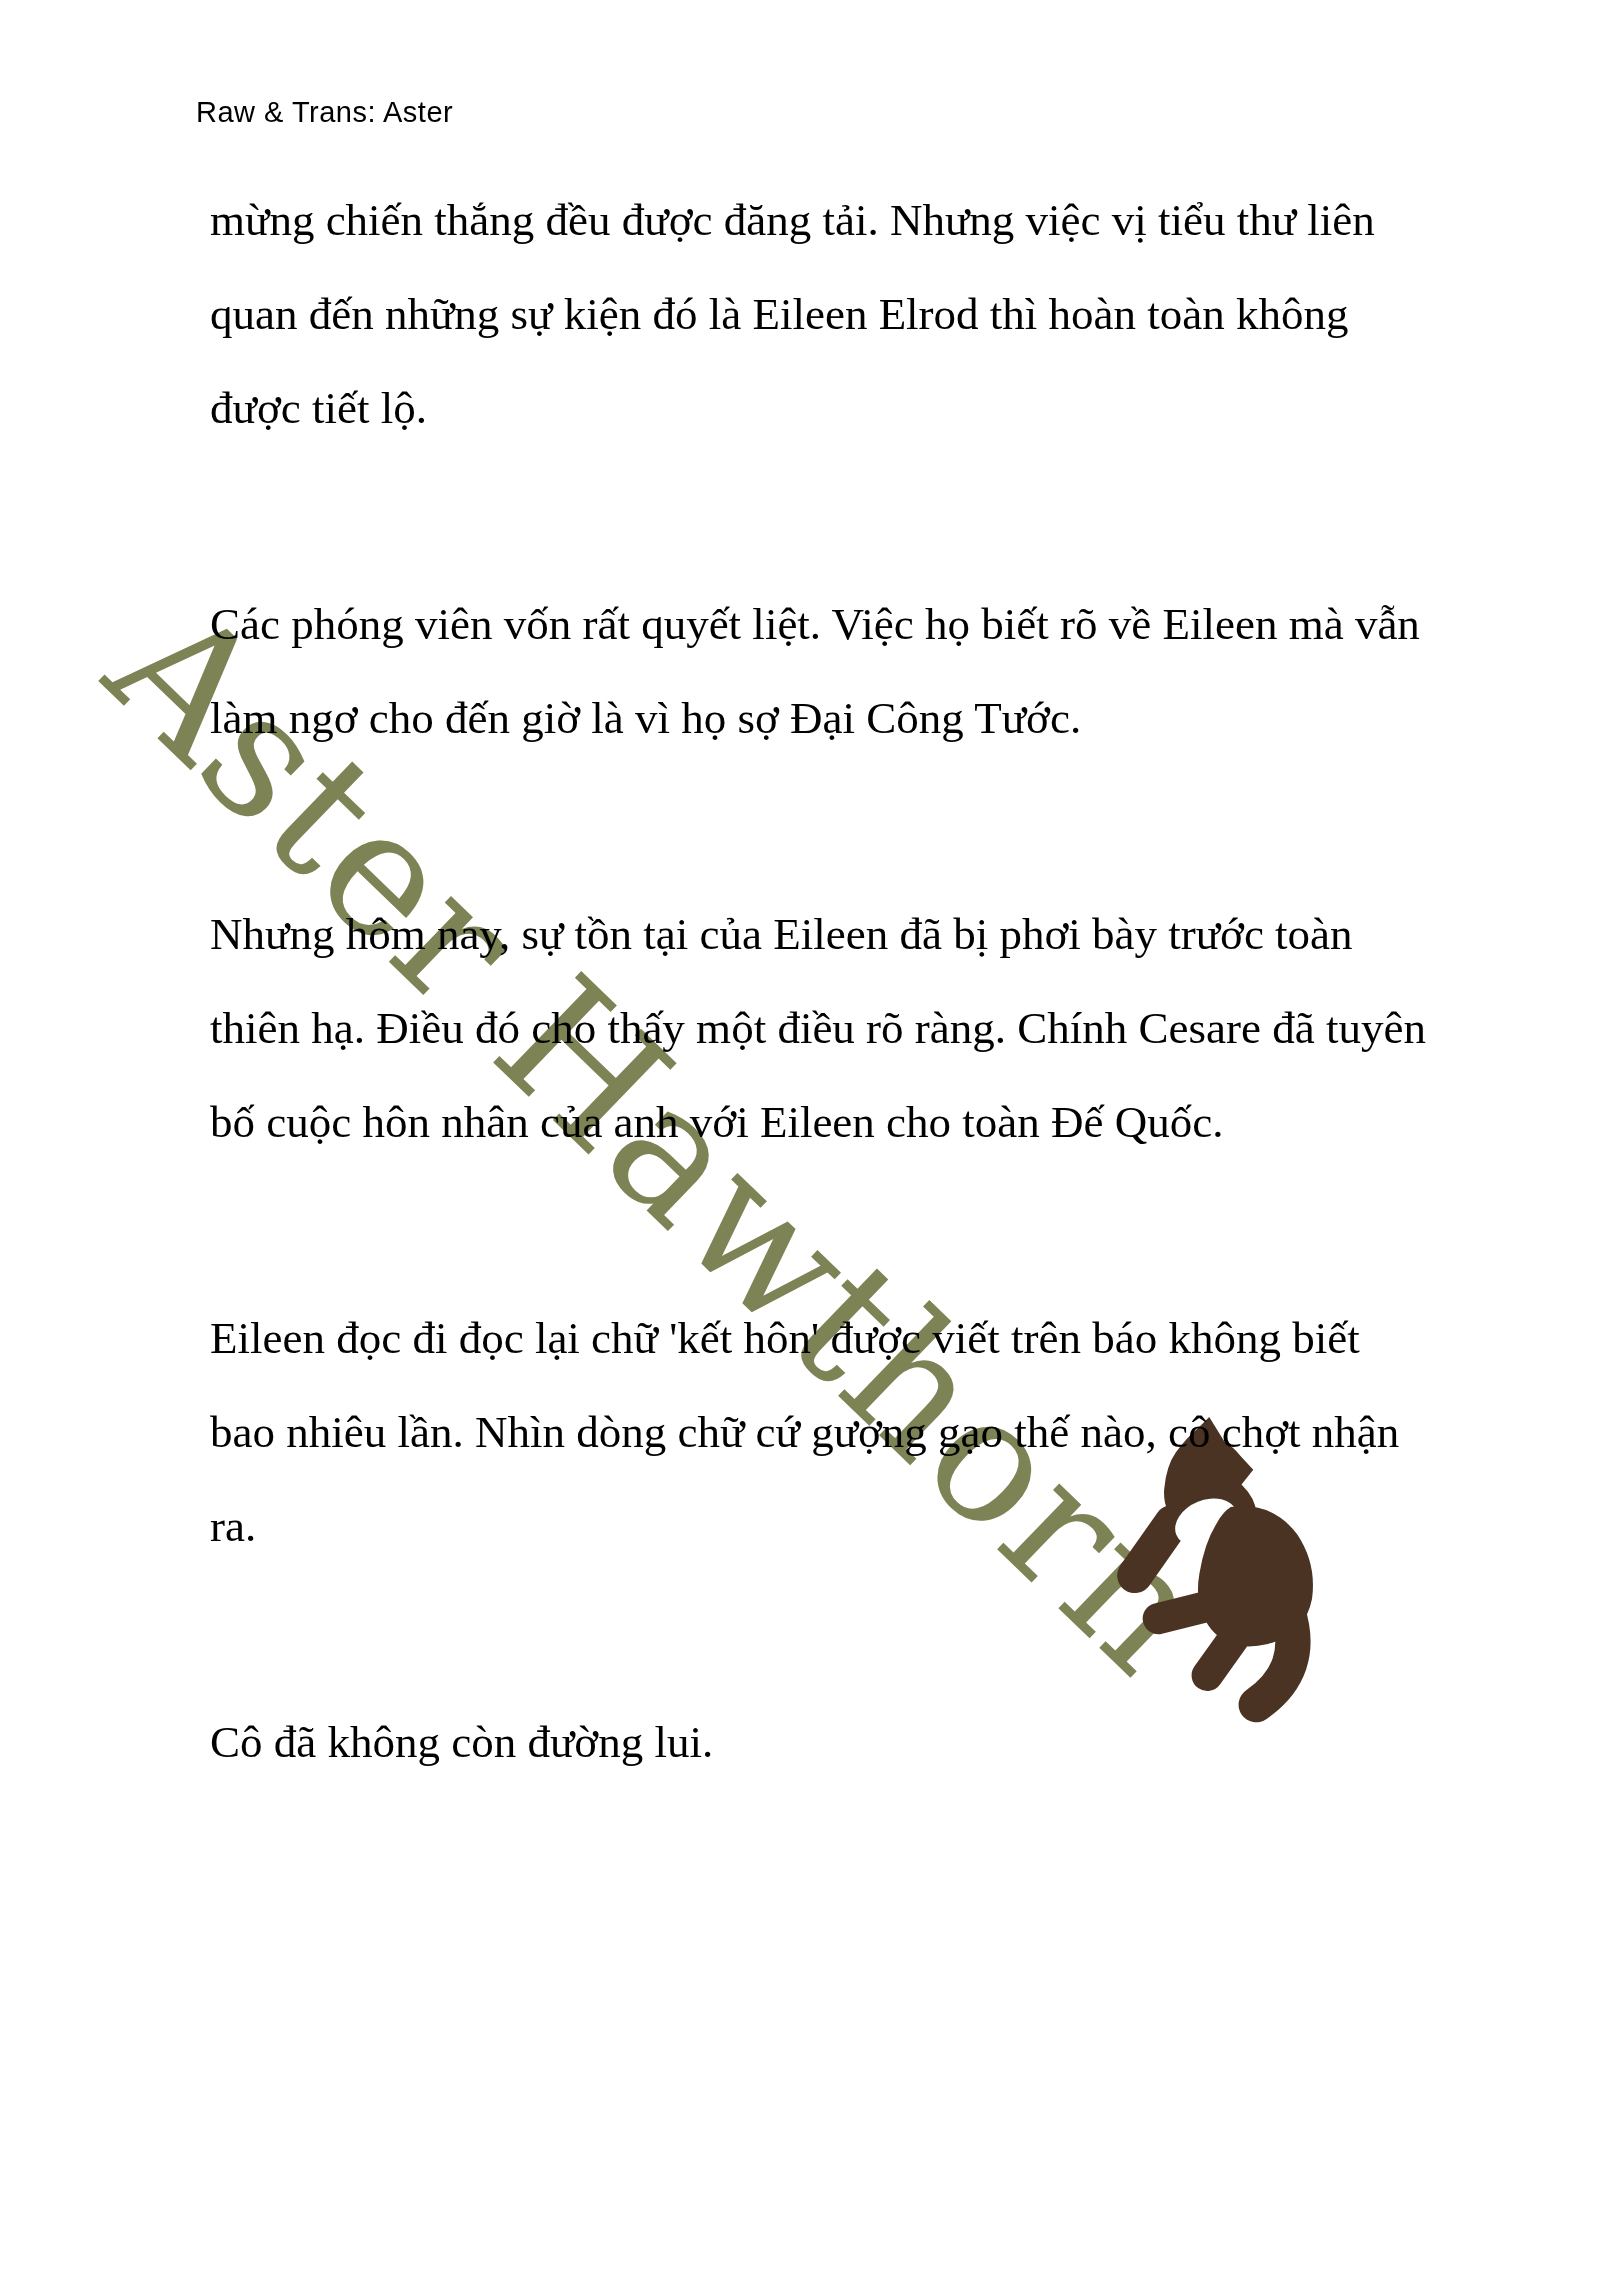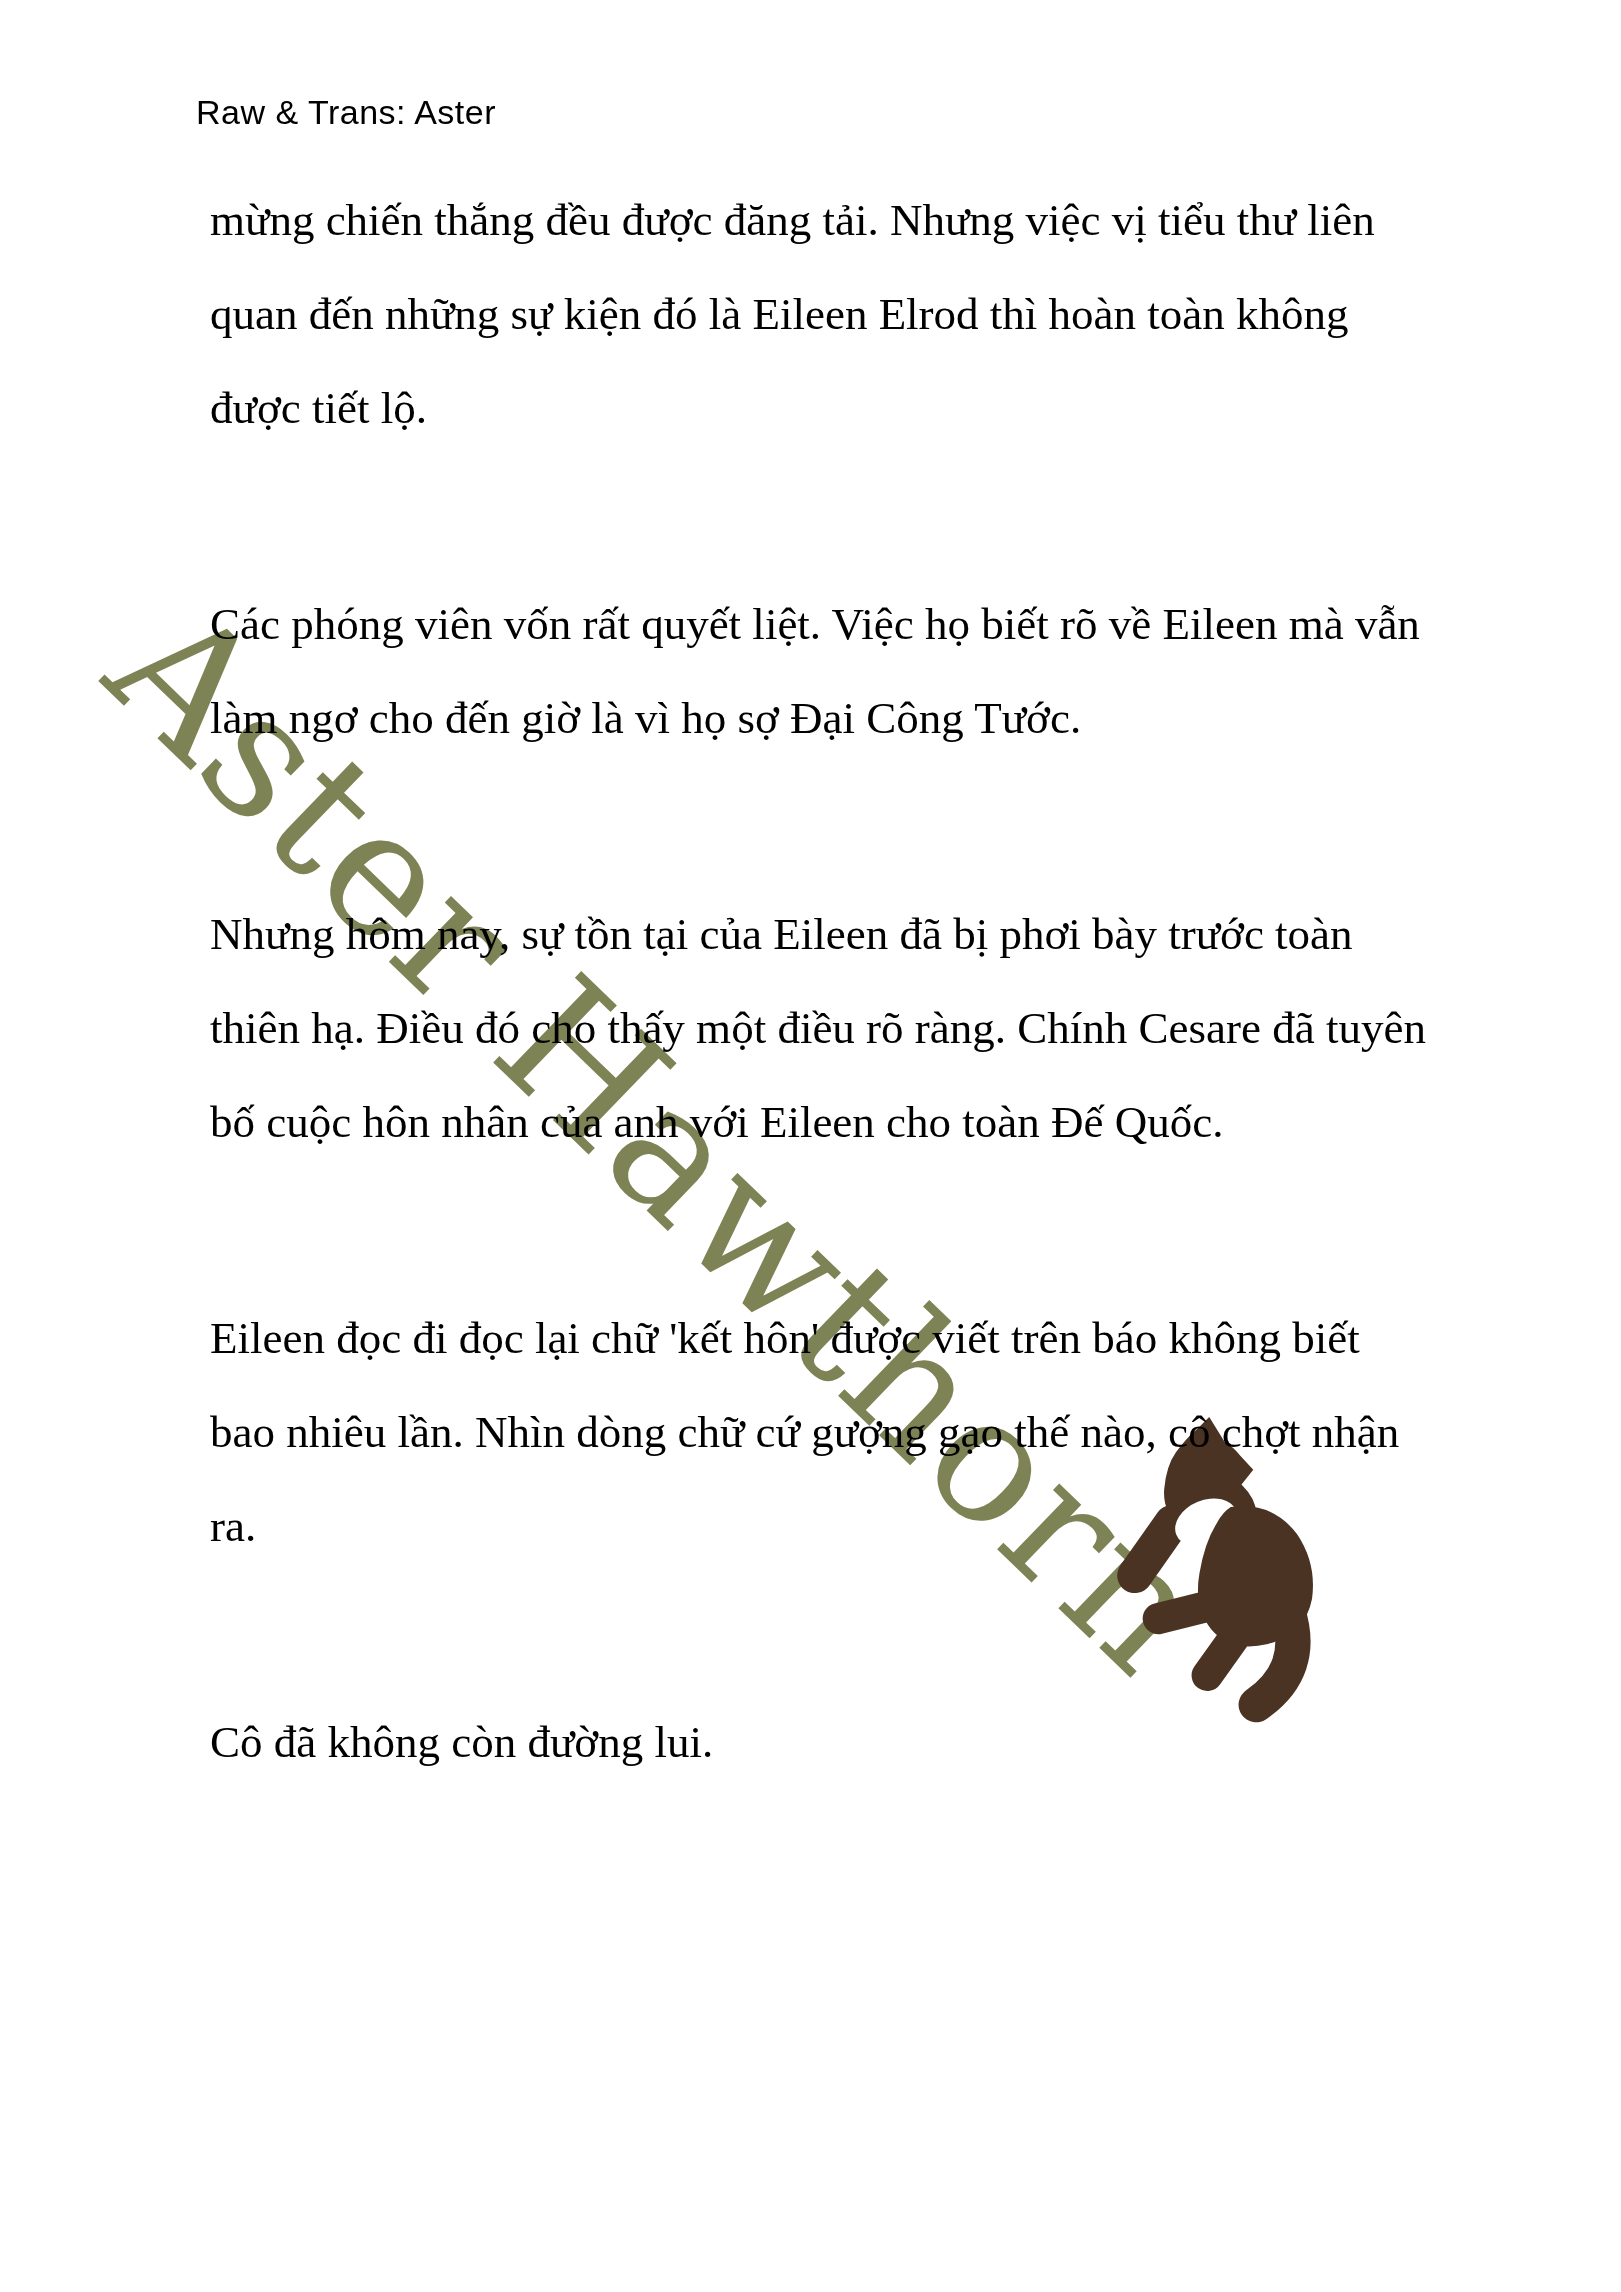--- a/index.html
+++ b/index.html
@@ -14,21 +14,21 @@
     background: var(--page-bg, #ffffff);
     overflow: hidden;
     font-family: "Liberation Serif", serif;
   }
   .credit {
     position: absolute;
     left: 196px;
     top: 93px;
     z-index: 3;
     font-family: "Liberation Sans", sans-serif;
-    font-size: 34px;
+    font-size: 29px;
     line-height: 39px;
     color: var(--text-color, #000000);
     letter-spacing: 0.5px;
   }
   .watermark {
     position: absolute;
     left: 201px;
     top: 576px;
     z-index: 1;
     transform: rotate(44deg);

